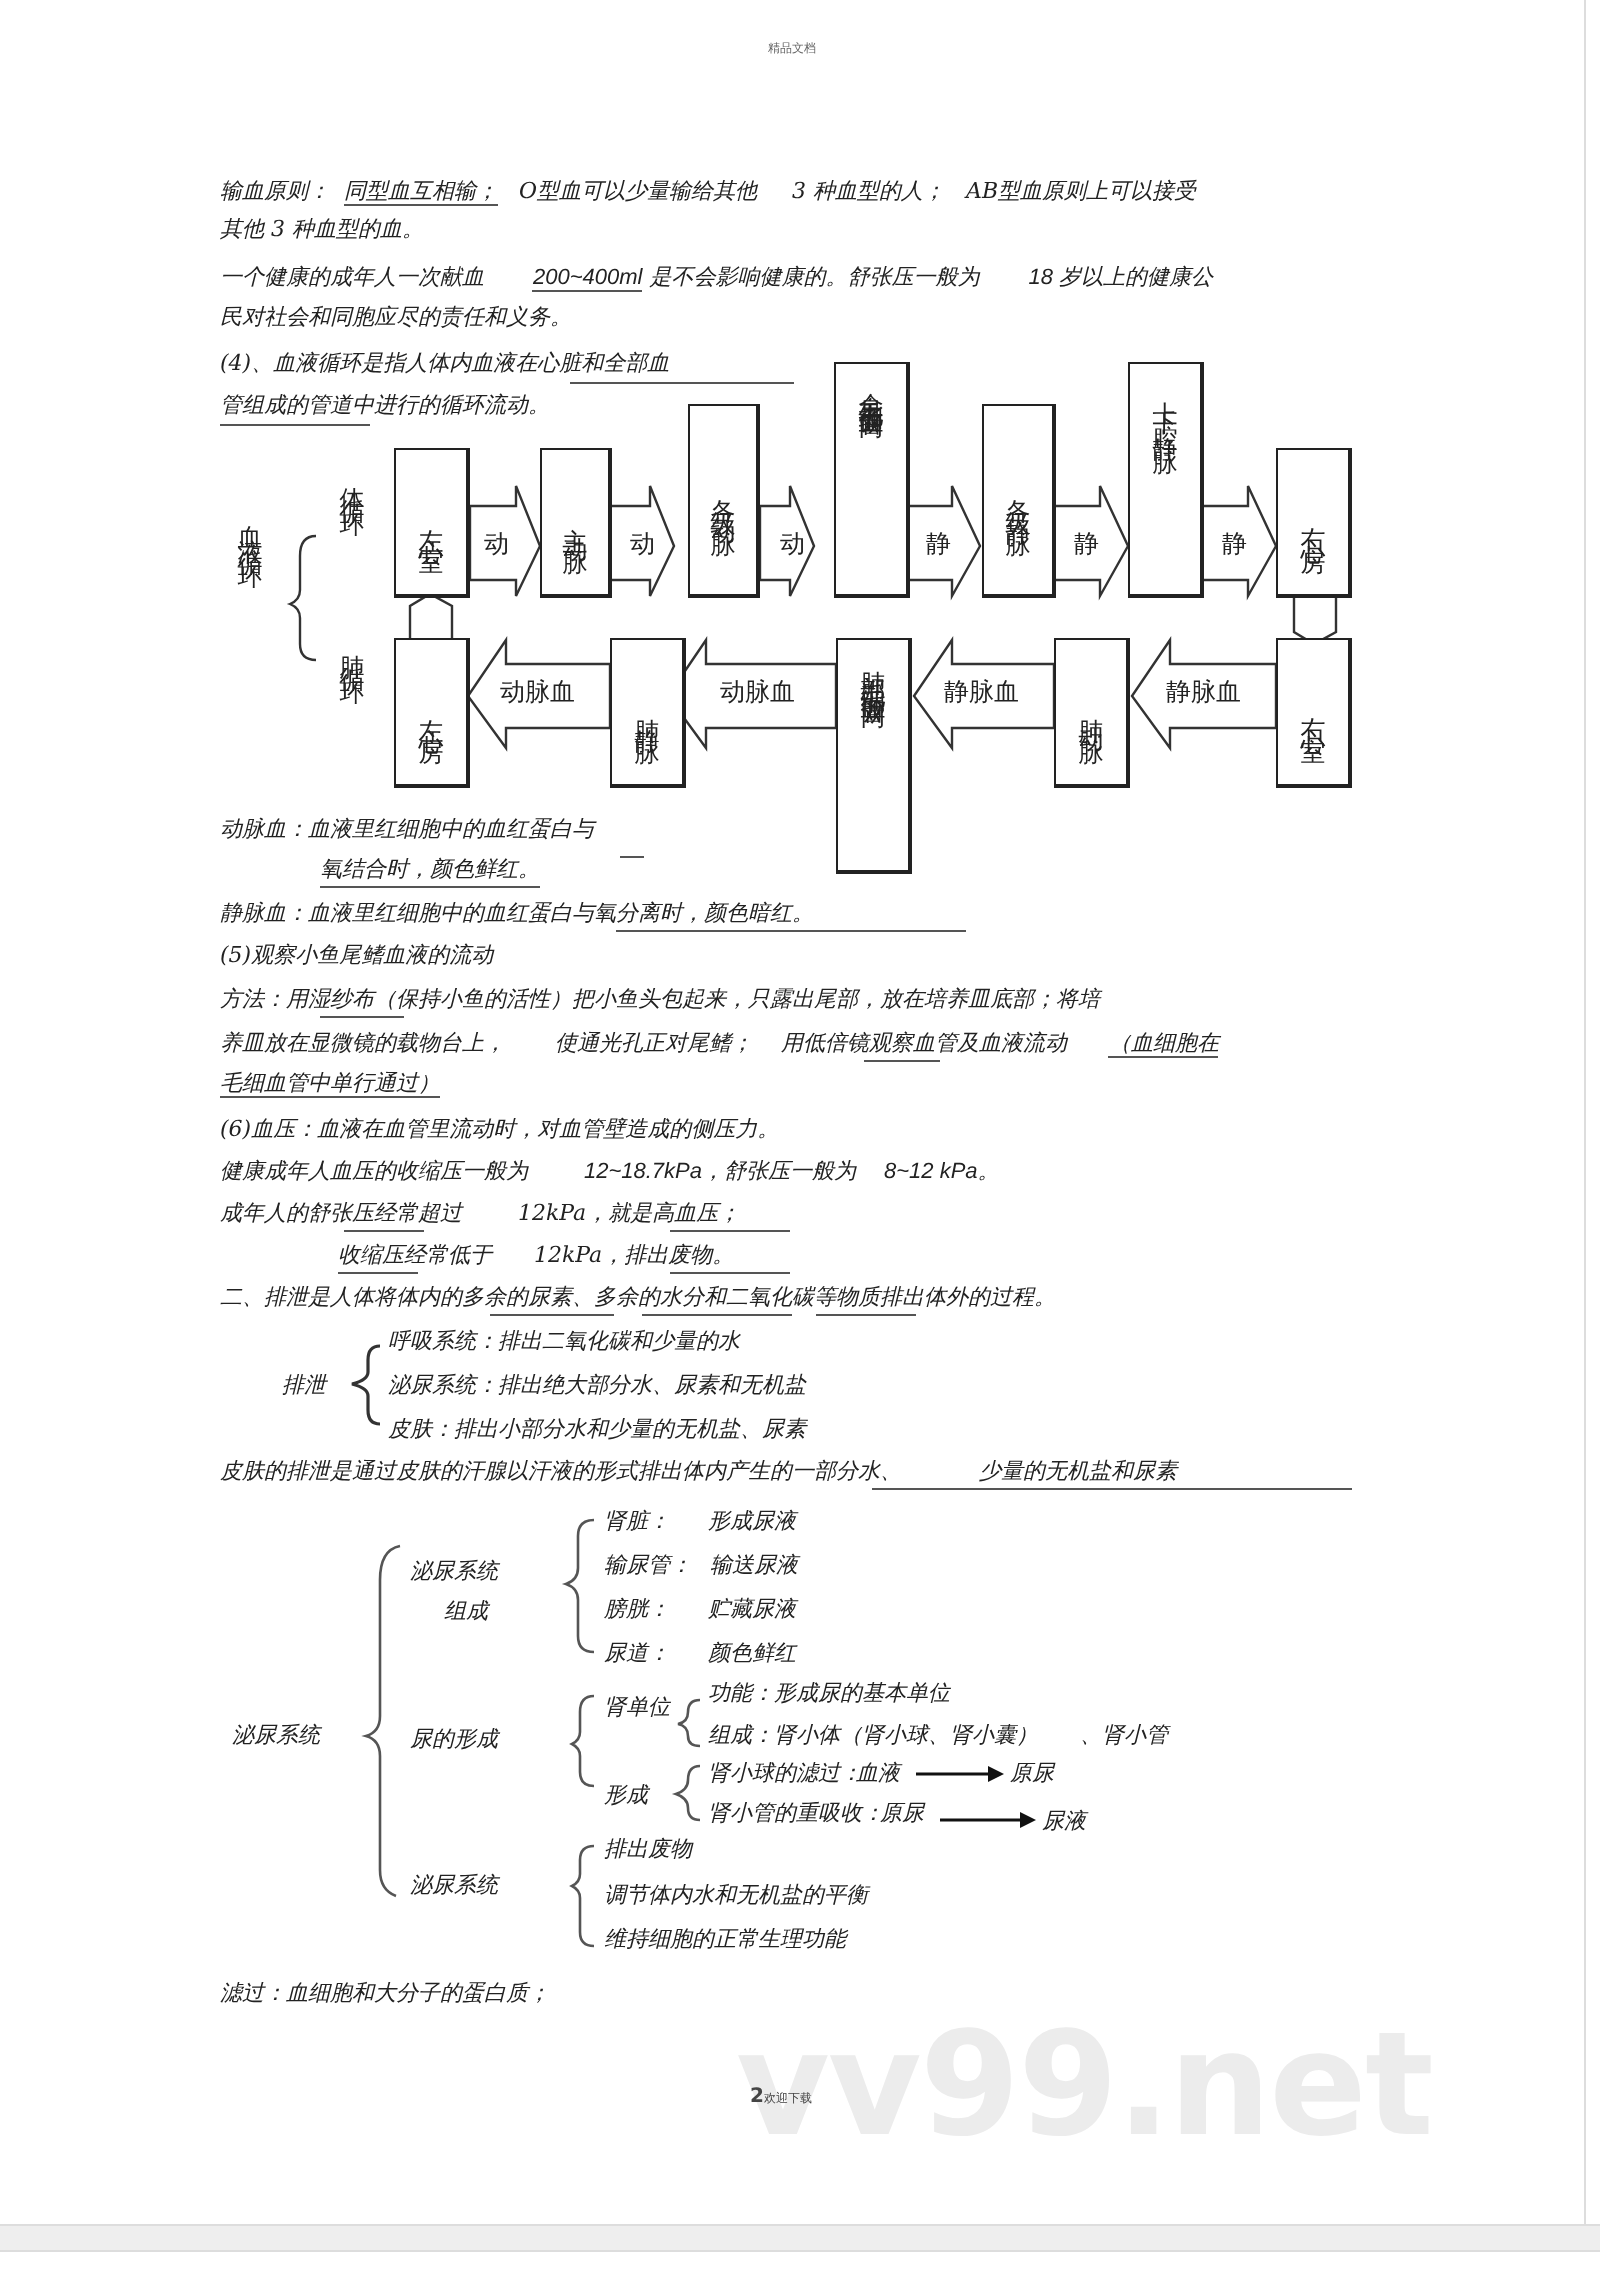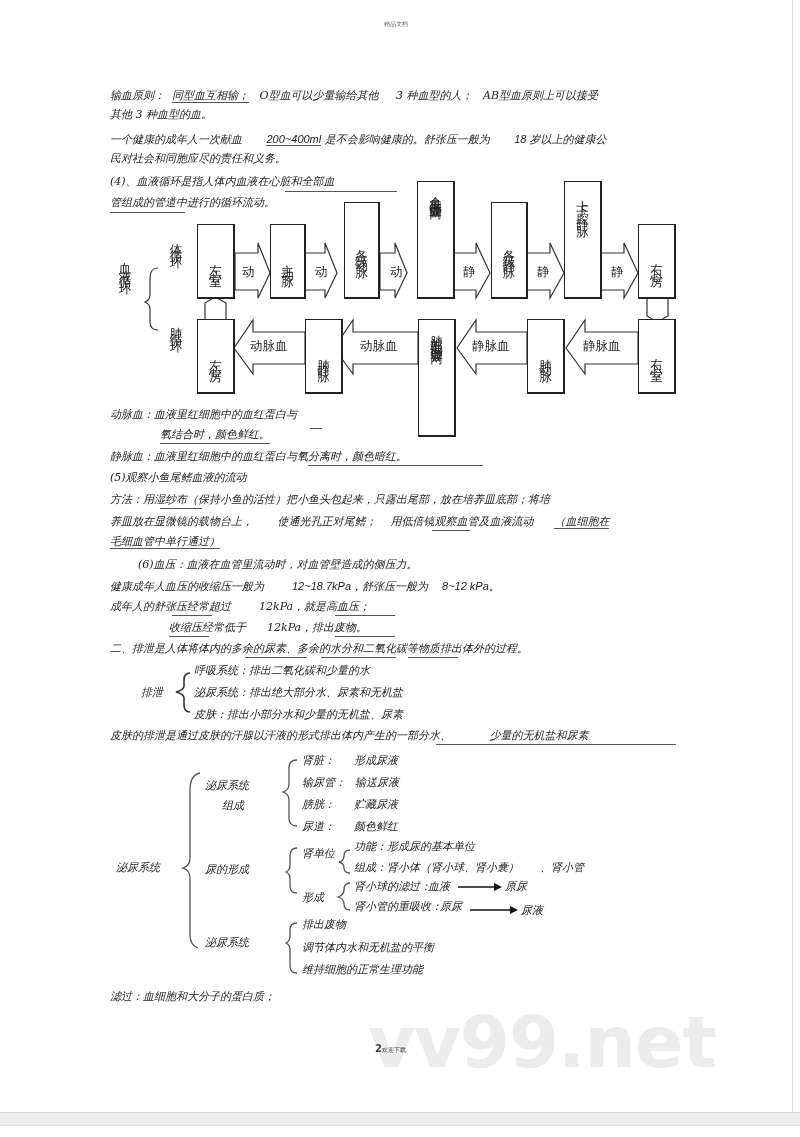--- a/index.html
+++ b/index.html
@@ -156,21 +156,21 @@
 <div class="ul" style="left:160px;top:508px;width:42px;"></div>
 <div class="t" style="left:110px;top:514px;">
   <span>养皿放在显微镜的载物台上，</span>&nbsp;&nbsp;&nbsp;&nbsp;&nbsp;&nbsp;
   <span>使通光孔正对尾鳍；</span>&nbsp;&nbsp;&nbsp;
   <span>用低倍镜观察血管及血液流动</span>&nbsp;&nbsp;&nbsp;&nbsp;&nbsp;
   <span class="u">（血细胞在</span>
 </div>
 <div class="ul" style="left:432px;top:530px;width:38px;"></div>
 <div class="t" style="left:110px;top:534px;"><span class="u">毛细血管中单行通过）</span></div>
 
-<div class="t" style="left:110px;top:557px;margin-left:28px;">(6)血压：血液在血管里流动时，对血管壁造成的侧压力。</div>
+<div class="t" style="left:110px;top:557px;">(6)血压：血液在血管里流动时，对血管壁造成的侧压力。</div>
 <div class="t" style="left:110px;top:578px;">
   <span>健康成年人血压的收缩压一般为</span>&nbsp;&nbsp;&nbsp;&nbsp;&nbsp;&nbsp;&nbsp;
   <span style="font-family:'Liberation Sans',sans-serif;">12~18.7kPa，舒张压一般为</span>&nbsp;&nbsp;&nbsp;
   <span style="font-family:'Liberation Sans',sans-serif;">8~12 kPa。</span>
 </div>
 <div class="t" style="left:110px;top:599px;">
   <span>成年人的舒张压经常超过</span>&nbsp;&nbsp;&nbsp;&nbsp;&nbsp;&nbsp;&nbsp;
   <span>12kPa，就是高血压；</span>
 </div>
 <div class="ul" style="left:172px;top:615px;width:40px;"></div>

